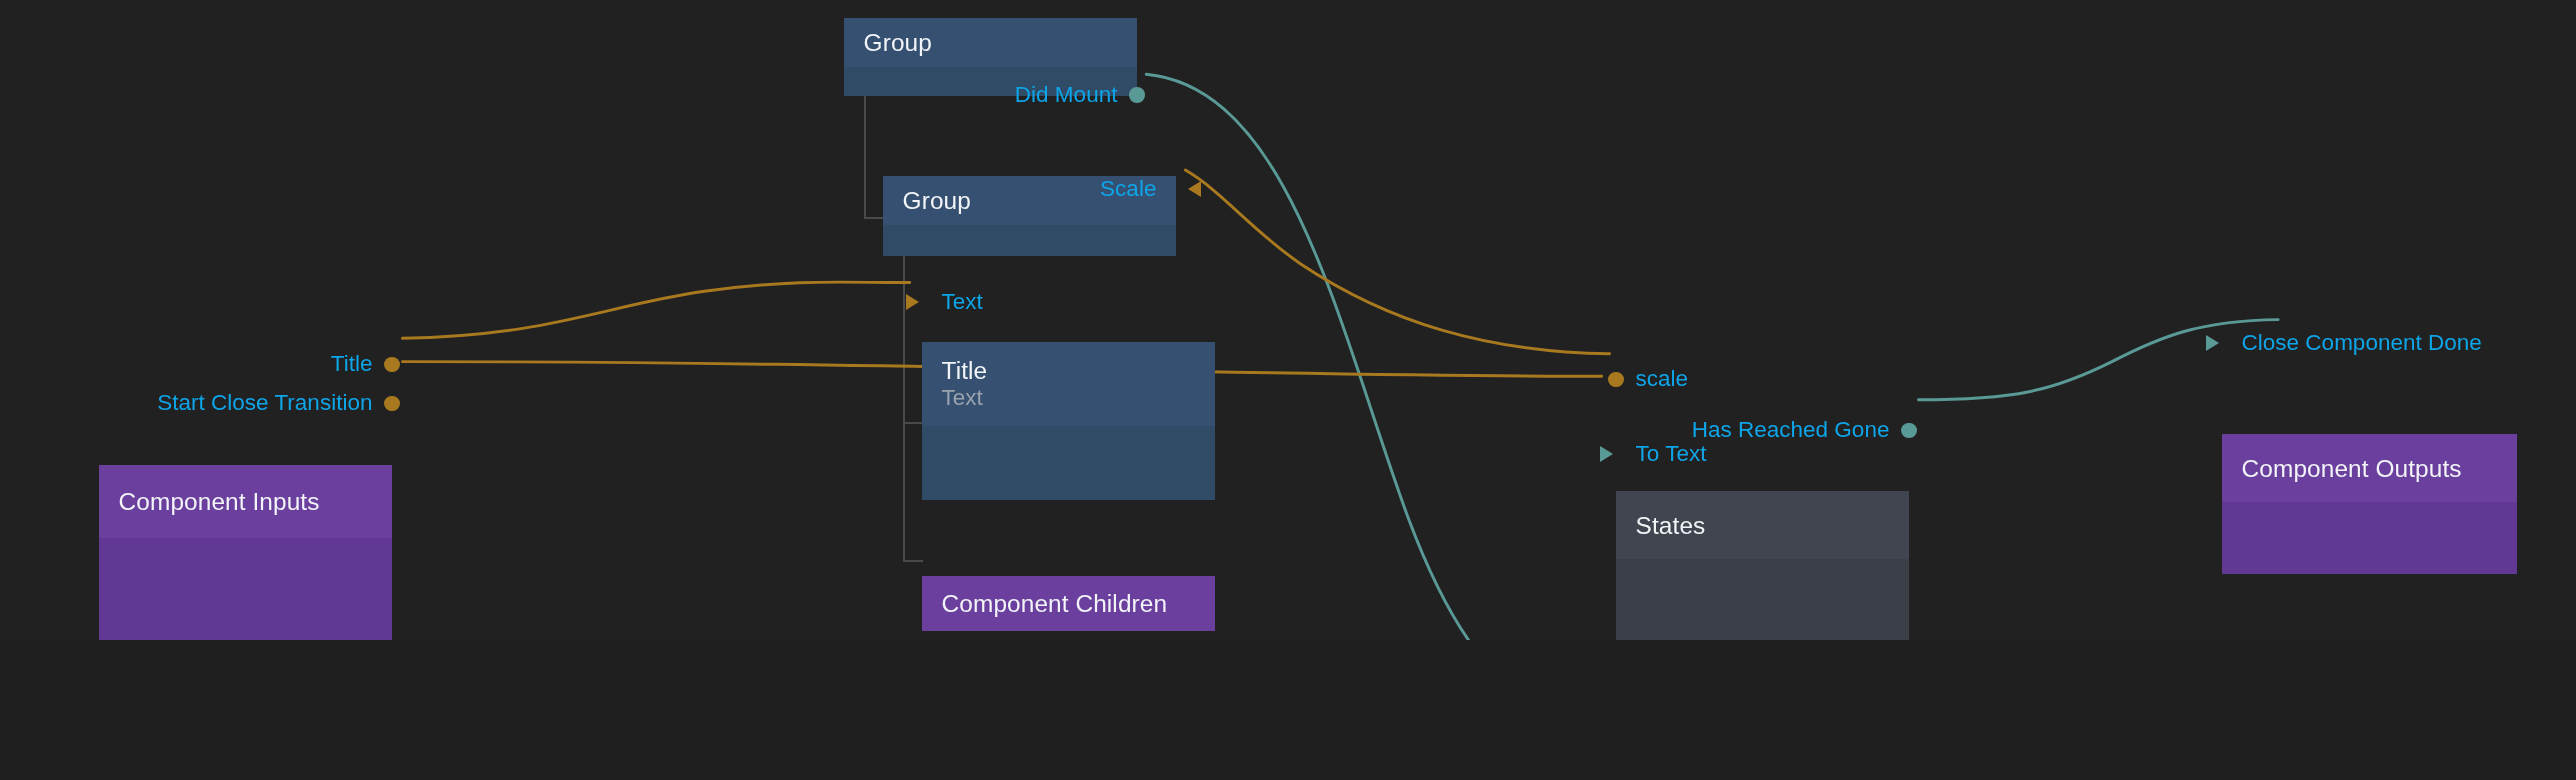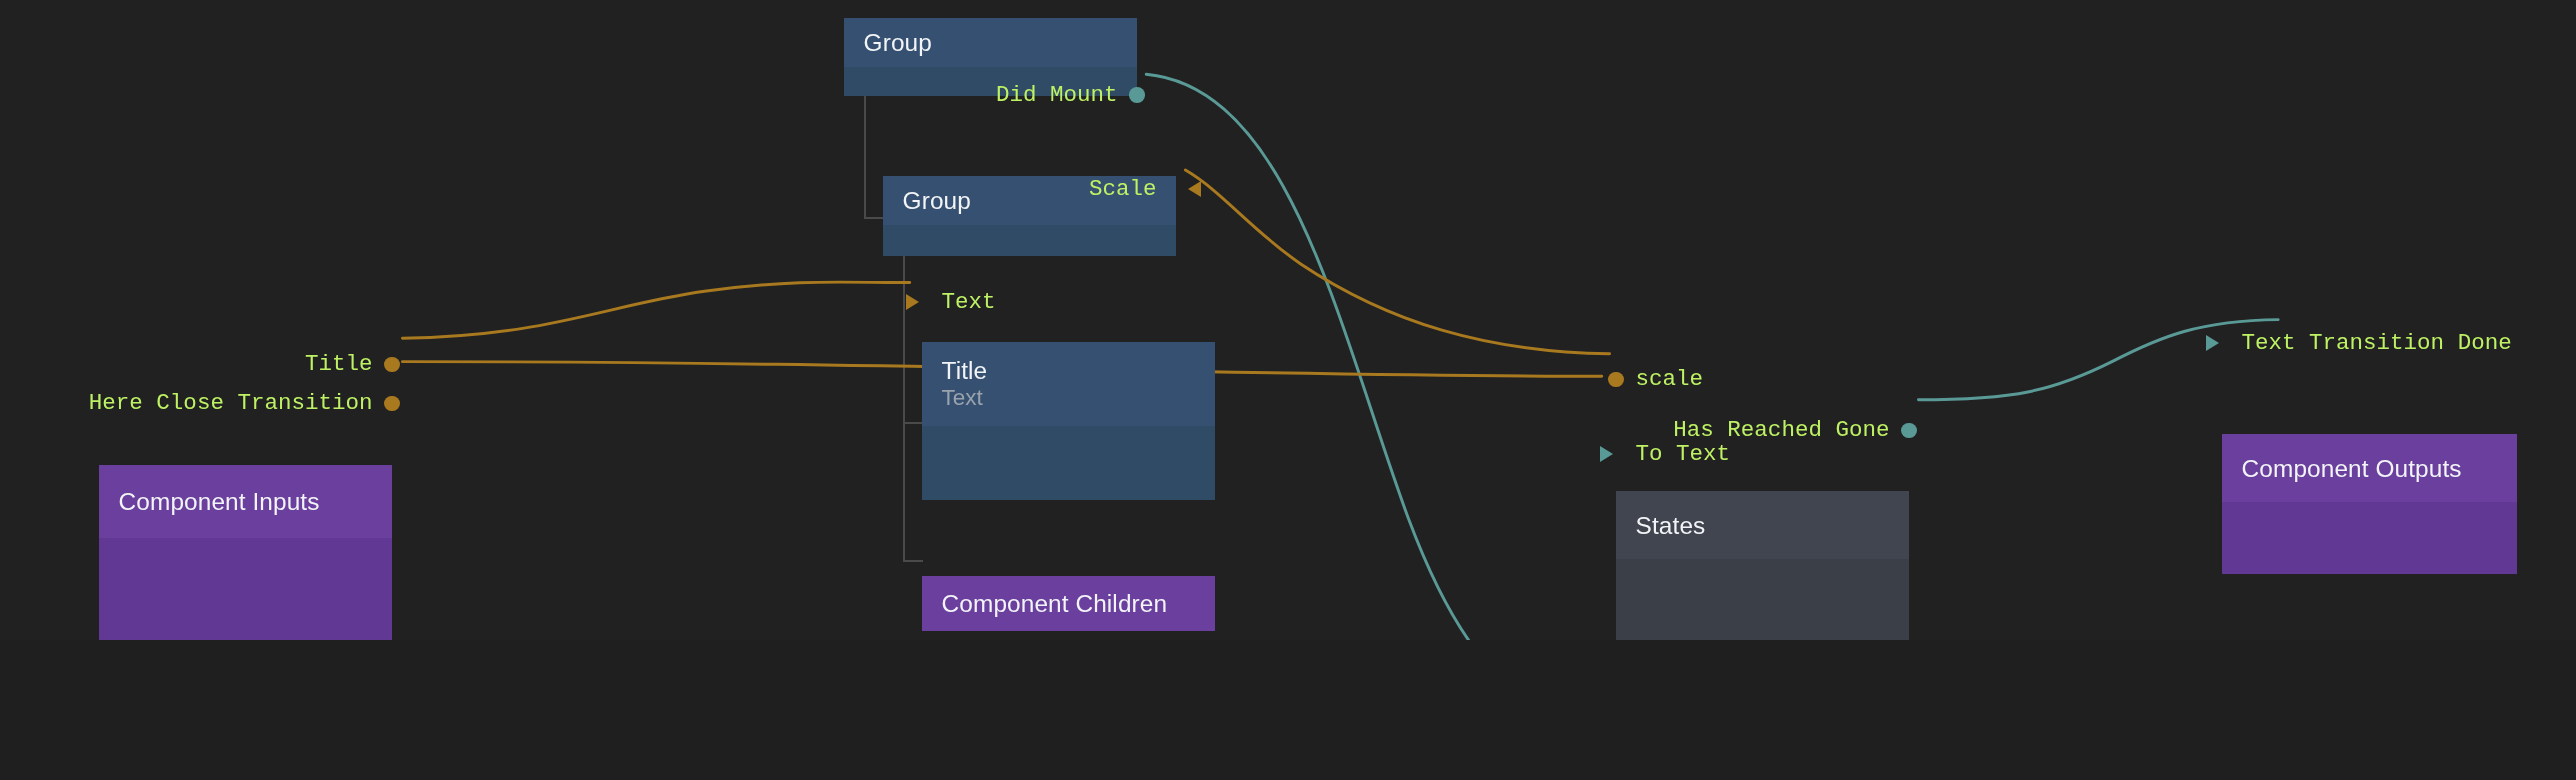--- a/index.html
+++ b/index.html
@@ -66,25 +66,24 @@
   }
   .port-row.in {
     justify-content: flex-start;
     padding-left: 19.6px;
   }
   .port-row.out {
     justify-content: flex-end;
     padding-right: 19.6px;
   }
   .port-label {
-    color: #bef264;
+    color: #0ea5e9;
     font-size: 22.5px;
     line-height: 26.4px;
     white-space: nowrap;
-    font-family: Liberation Mono, monospace;
   }
   
   .blue .node-header { background: #355070; }
   .blue .node-body   { background: #2f4b66; }
   .purple .node-header { background: #6b3f9e; }
   .purple .node-body   { background: #613893; }
   .purple.flat .node-header { background: #6b3f9e; }
   .gray .node-header { background: #41454f; }
   .gray .node-body   { background: #3b3f48; }
 
@@ -173,21 +172,21 @@
       <div class="node purple" style="left: 99px; top: 465px; width: 293px; height: 181px;">
         <div class="node-header" style="height: 73px;">
           <div class="node-title">Component Inputs</div>
         </div>
         <div class="node-body" style="height: 108px;"></div>
         <div class="port-row out" style="top: -115px;">
           <span class="port-label">Title</span>
           <span style="position: absolute; width: 15.6px; height: 15.6px; border-radius: 50%; background: rgb(168, 121, 31); right: -7.8px; top: 6.8px;"></span>
         </div>
         <div class="port-row out" style="top: -76px;">
-          <span class="port-label">Here Close Transition</span>
+          <span class="port-label">Start Close Transition</span>
           <span style="position: absolute; width: 15.6px; height: 15.6px; border-radius: 50%; background: rgb(168, 121, 31); right: -7.8px; top: 6.8px;"></span>
         </div>
       </div>
       <div class="node gray" style="left: 1616px; top: 491px; width: 293px; height: 264px;">
         <div class="node-header" style="height: 68px;">
           <div class="node-title">States</div>
         </div>
         <div class="node-body" style="height: 196px;"></div>
         <div class="port-row in" style="top: -126px;">
           <span class="port-label">scale</span>
@@ -201,20 +200,20 @@
           <span class="port-label">To Text</span>
           <span style="position: absolute; width: 0px; height: 0px; border-top: 8.8px solid transparent; border-bottom: 8.8px solid transparent; border-left: 13.7px solid rgb(90, 154, 150); left: -15.6px; top: 5.9px;"></span>
         </div>
       </div>
       <div class="node purple" style="left: 2222px; top: 434px; width: 295px; height: 141px;">
         <div class="node-header" style="height: 68px;">
           <div class="node-title">Component Outputs</div>
         </div>
         <div class="node-body" style="height: 72px;"></div>
         <div class="port-row in" style="top: -105px;">
-          <span class="port-label">Text Transition Done</span>
+          <span class="port-label">Close Component Done</span>
           <span style="position: absolute; width: 0px; height: 0px; border-top: 8.8px solid transparent; border-bottom: 8.8px solid transparent; border-left: 13.7px solid rgb(90, 154, 150); left: -15.6px; top: 5.9px;"></span>
         </div>
       </div>
     </div>
 
 </div>
 
 
 </body></html>

